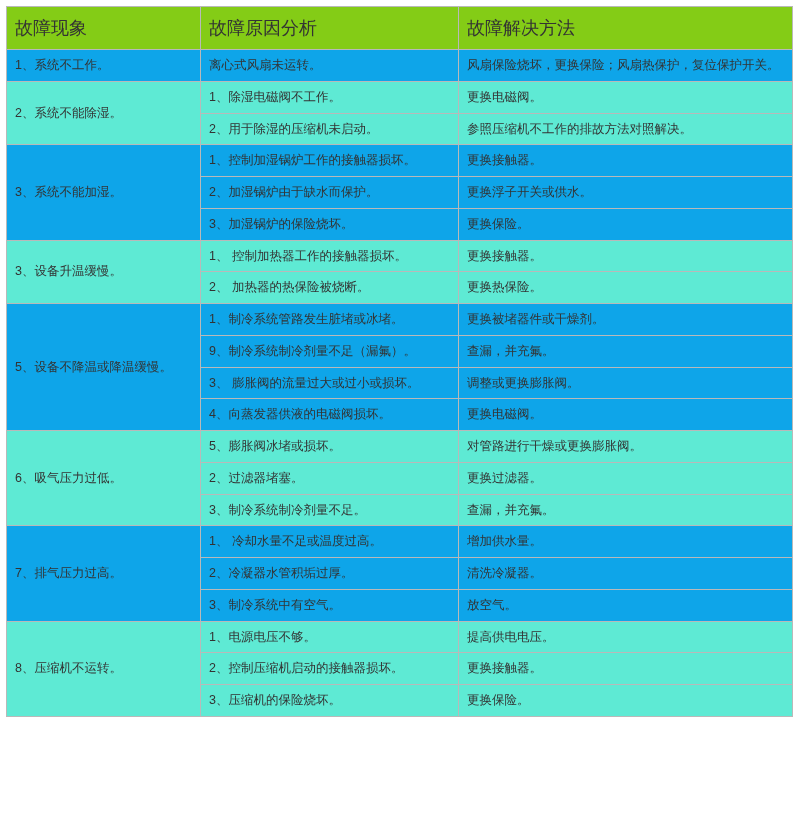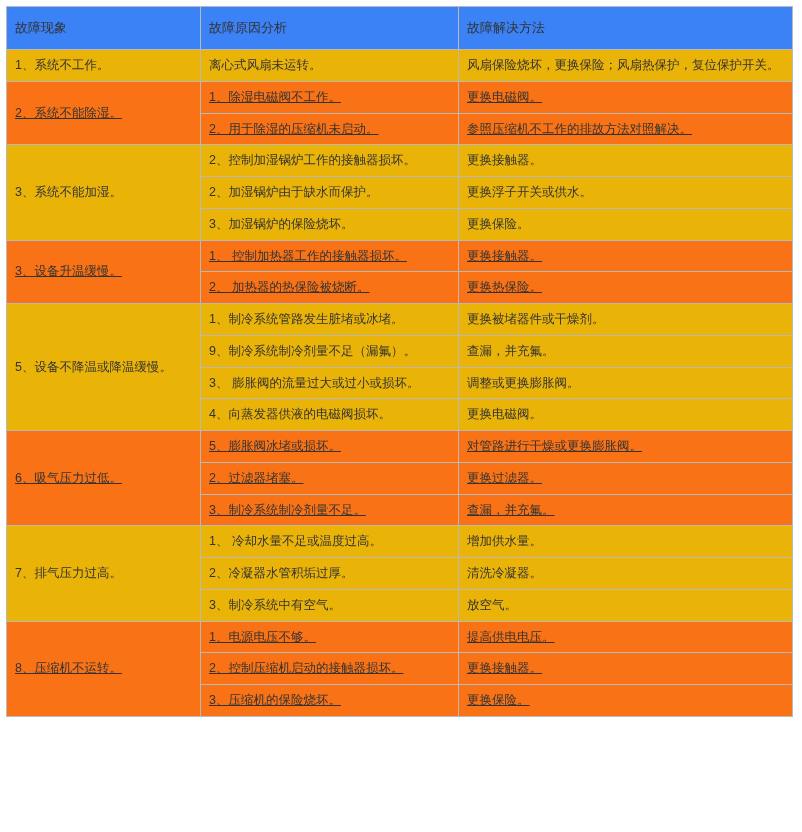--- a/index.html
+++ b/index.html
@@ -33,30 +33,29 @@
     border: 1px solid #b9b9b9;
     padding: 6px 8px;
     vertical-align: middle;
     line-height: 1.5;
     color: #333333;
     font-weight: normal;
     text-align: left;
     word-break: break-all;
   }
   thead th {
-    background: #3b82f6;
+    background: #84cc16;
     height: 30px;
-    font-size: 13px;
+    font-size: 18px;
   }
   tr.shaded td {
-    background: #eab308;
+    background: #0ea5e9;
   }
   tr.plain td {
-    background: #f97316;
-    text-decoration: underline;
+    background: #5eead4;
   }
   td.symptom {
     font-size: 12.5px;
   }
   td.cause, td.solution {
     font-size: 12.5px;
   }
 </style>
 </head>
 <body>
@@ -85,21 +84,21 @@
           <td class="symptom" rowspan="2">2、系统不能除湿。</td>
           <td class="cause">1、除湿电磁阀不工作。</td>
           <td class="solution">更换电磁阀。</td>
         </tr>
         <tr class="plain">
           <td class="cause">2、用于除湿的压缩机未启动。</td>
           <td class="solution">参照压缩机不工作的排故方法对照解决。</td>
         </tr>
         <tr class="shaded">
           <td class="symptom" rowspan="3">3、系统不能加湿。</td>
-          <td class="cause">2、控制加湿锅炉工作的接触器损坏。</td>
+          <td class="cause">1、控制加湿锅炉工作的接触器损坏。</td>
           <td class="solution">更换接触器。</td>
         </tr>
         <tr class="shaded">
           <td class="cause">2、加湿锅炉由于缺水而保护。</td>
           <td class="solution">更换浮子开关或供水。</td>
         </tr>
         <tr class="shaded">
           <td class="cause">3、加湿锅炉的保险烧坏。</td>
           <td class="solution">更换保险。</td>
         </tr>

